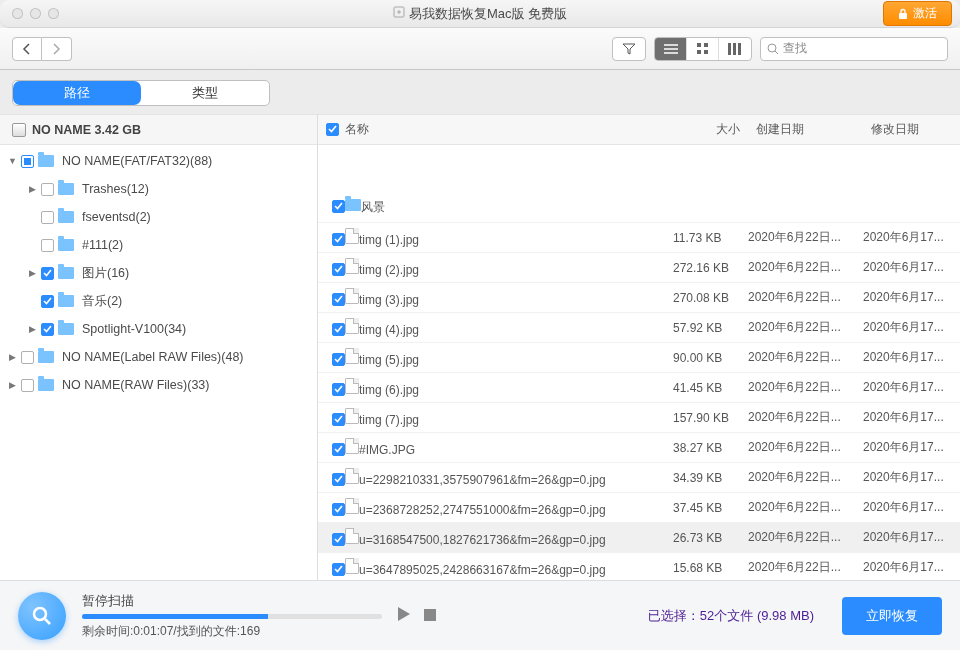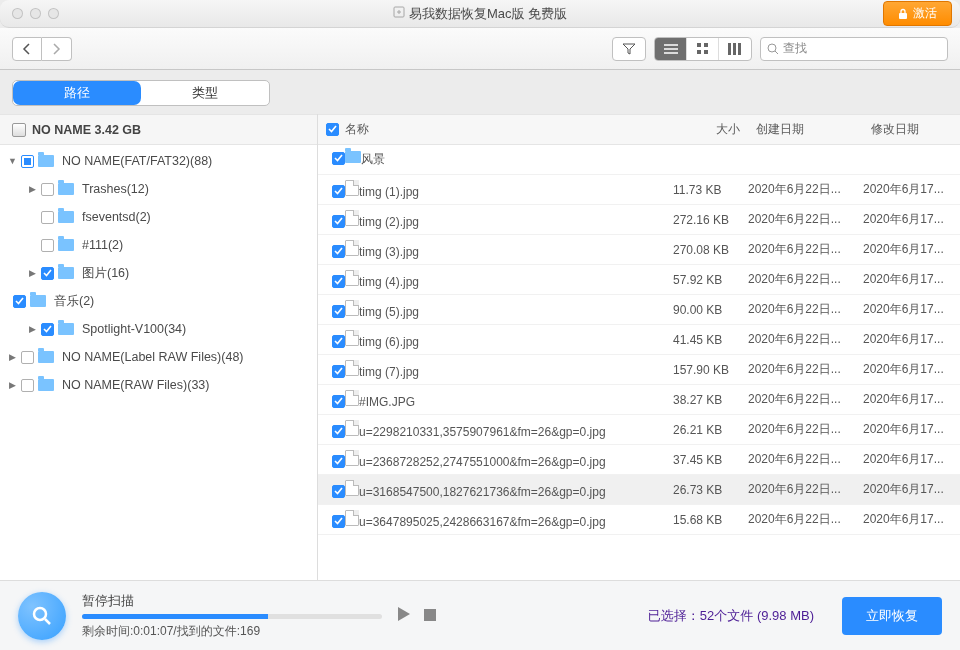--- a/index.html
+++ b/index.html
@@ -37,21 +37,21 @@
 .node{display:flex;align-items:center;height:28px;gap:4px;padding-right:6px;}
 .tri{width:9px;display:inline-flex;justify-content:center;color:#777;font-size:9px;cursor:pointer;}
 .chk{width:13px;height:13px;border:1px solid #b0b0b0;border-radius:2px;display:inline-flex;align-items:center;justify-content:center;background:#fff;cursor:pointer;}
 .chk.on{background:#2a8cff;border-color:#2a8cff;color:#fff;}
 .chk.half{background:#fff;border-color:#2a8cff;}
 .chk.half::after{content:"";width:7px;height:7px;background:#2a8cff;display:block;}
 .chk.on svg{display:block;}
 .fld{width:16px;height:12px;background:#7ac3ff;border-radius:1px;display:inline-block;position:relative;}
 .fld::before{content:"";position:absolute;top:-3px;left:0;width:6px;height:3px;background:#7ac3ff;border-radius:1px 1px 0 0;}
 
-.filepane{flex:1;background:#fff;display:flex;flex-direction:column;}
+.filepane{flex:1;background:#fff;display:flex;flex-direction:column;gap:48px;}
 .fcols{display:flex;height:31px;background:#f7f7f7;border-top:1px solid #e5e5e5;border-bottom:1px solid #e5e5e5;font-size:12px;color:#5a5a5a;align-items:center;}
 .fcols .c{display:flex;align-items:center;gap:6px;padding:0 8px;}
 .c-name{flex:1;} .c-size{width:75px;justify-content:flex-end;} .c-cd{width:115px;} .c-md{width:97px;}
 .rows{flex:1;overflow:auto;}
 .row{display:flex;height:30px;align-items:center;font-size:12px;color:#555;border-bottom:1px solid #f1f1f1;}
 .row.sel{background:#f0f0f0;}
 .row .c-name{padding-left:14px;gap:8px;}
 .file-ic{width:14px;height:16px;border:1px solid #bbb;border-radius:1px;position:relative;background:#fff;display:inline-block;}
 .file-ic::after{content:"";position:absolute;top:-1px;right:-1px;width:5px;height:5px;background:#eee;border-left:1px solid #bbb;border-bottom:1px solid #bbb;}
 
@@ -182,21 +182,21 @@
         <div class="node" style="padding-left: 28px;">
           <span class="tri">▶</span>
           <span class="chk on">
             <svg width="9" height="9">
               <path d="M1 4l2.5 2.5L8 1" fill="none" stroke="#fff" stroke-width="1.6"></path>
             </svg>
           </span>
           <span class="fld"></span>
           <span style="margin-left:4px;">图片(16)</span>
         </div>
-        <div class="node" style="">
+        <div class="node" style="padding-left: 28px;">
           <span class="tri"></span>
           <span class="chk on">
             <svg width="9" height="9">
               <path d="M1 4l2.5 2.5L8 1" fill="none" stroke="#fff" stroke-width="1.6"></path>
             </svg>
           </span>
           <span class="fld"></span>
           <span style="margin-left:4px;">音乐(2)</span>
         </div>
         <div class="node" style="padding-left: 28px;">
@@ -328,21 +328,21 @@
           <div class="c c-size">38.27 KB</div>
           <div class="c c-cd">2020年6月22日...</div>
           <div class="c c-md">2020年6月17...</div>
         </div>
         <div class="row">
           <div class="c c-name"><span class="chk on">
               <svg width="9" height="9">
                 <path d="M1 4l2.5 2.5L8 1" fill="none" stroke="#fff" stroke-width="1.6"></path>
               </svg>
             </span><span class="file-ic"></span><span>u=2298210331,3575907961&amp;fm=26&amp;gp=0.jpg</span></div>
-          <div class="c c-size">26.21 KB</div>
+          <div class="c c-size">34.39 KB</div>
           <div class="c c-cd">2020年6月22日...</div>
           <div class="c c-md">2020年6月17...</div>
         </div>
         <div class="row">
           <div class="c c-name"><span class="chk on">
               <svg width="9" height="9">
                 <path d="M1 4l2.5 2.5L8 1" fill="none" stroke="#fff" stroke-width="1.6"></path>
               </svg>
             </span><span class="file-ic"></span><span>u=2368728252,2747551000&amp;fm=26&amp;gp=0.jpg</span></div>
           <div class="c c-size">37.45 KB</div>

